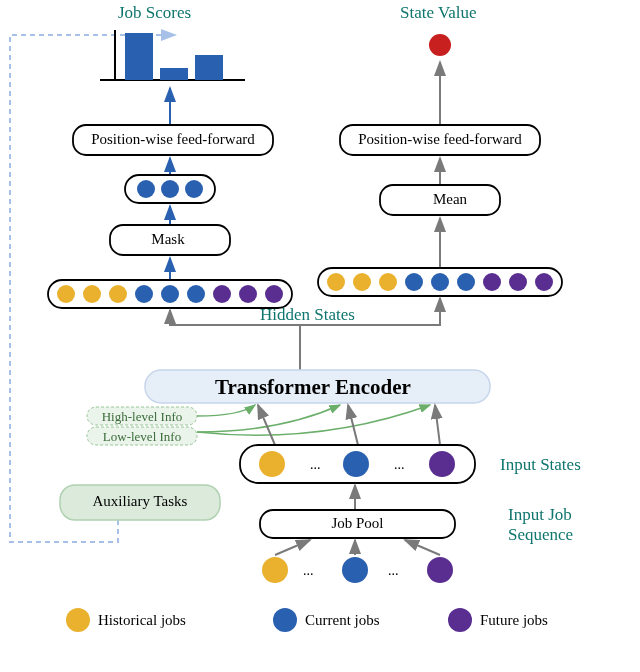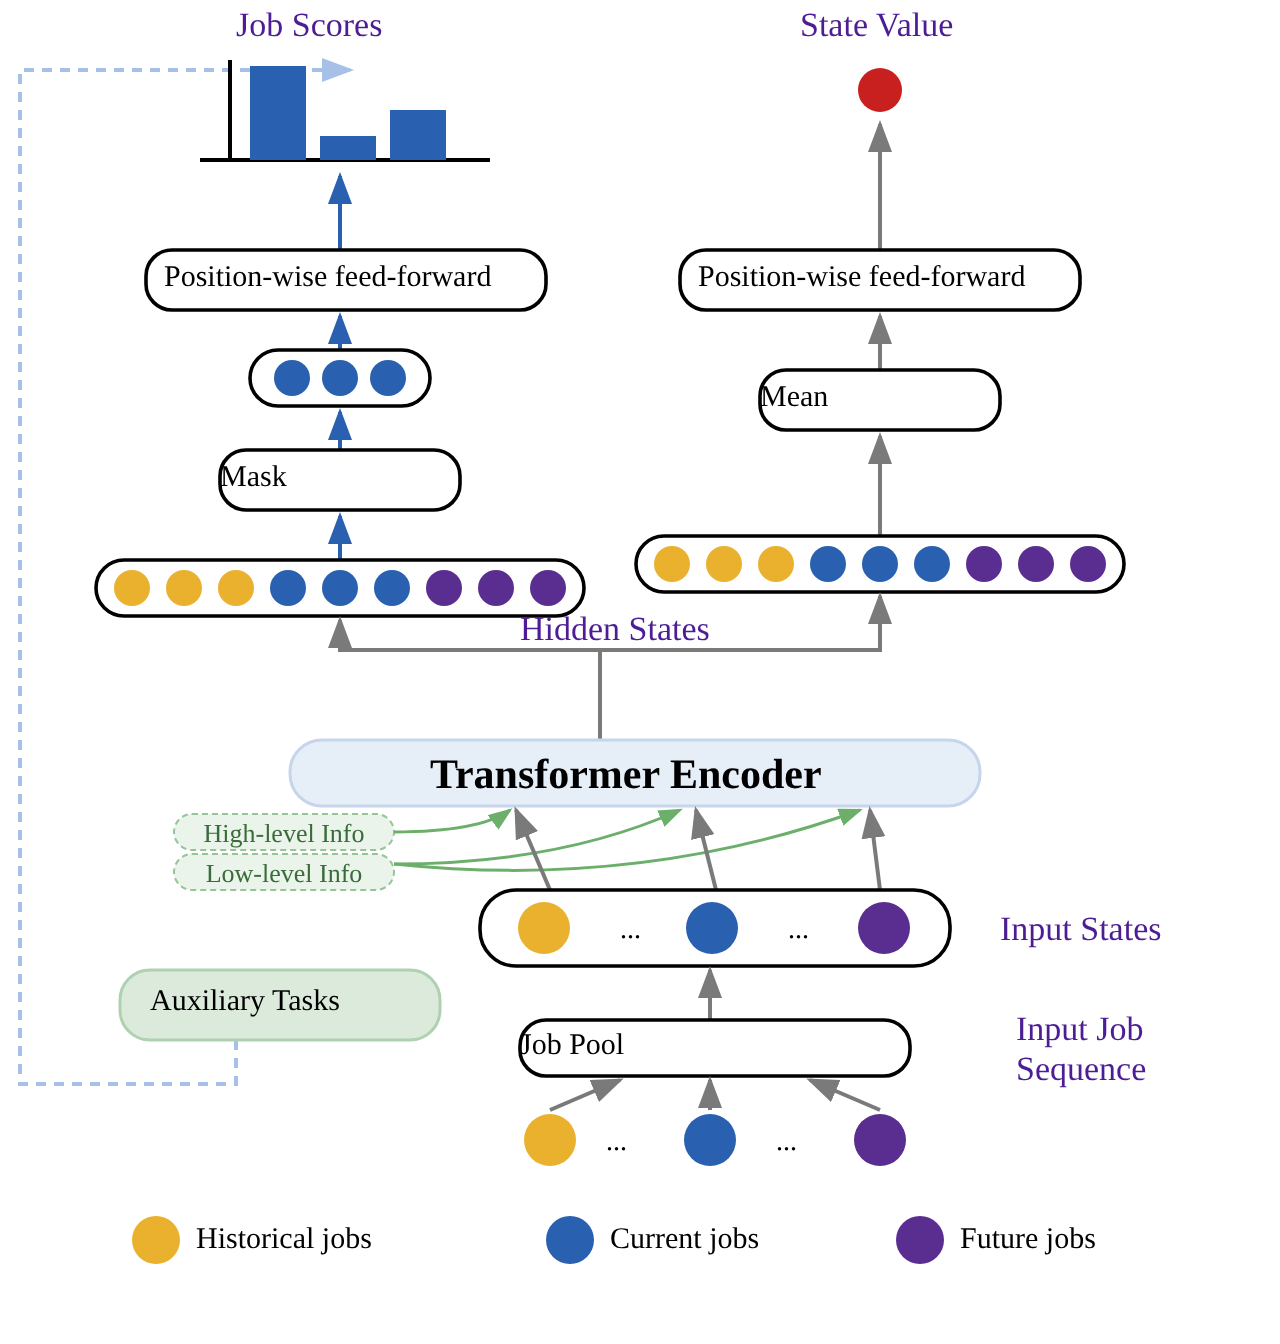--- a/index.html
+++ b/index.html
@@ -9,28 +9,28 @@
     width: 640px;
     height: 672px;
     font-family: "Times New Roman", serif;
     background: #fff;
     position: relative;
   }
   svg { position: absolute; left: 0; top: 0; }
   .label {
     position: absolute;
     font-size: 17px;
-    color: #4c1d95;
+    color: #0f766e;
     white-space: nowrap;
   }
   .box-text {
     position: absolute;
     font-size: 15px;
     color: #000;
-    text-align: left;
+    text-align: center;
     white-space: nowrap;
   }
   .small-box-text {
     position: absolute;
     font-size: 13px;
     color: #3a6b3a;
     text-align: center;
     white-space: nowrap;
   }
   .transformer-text {

